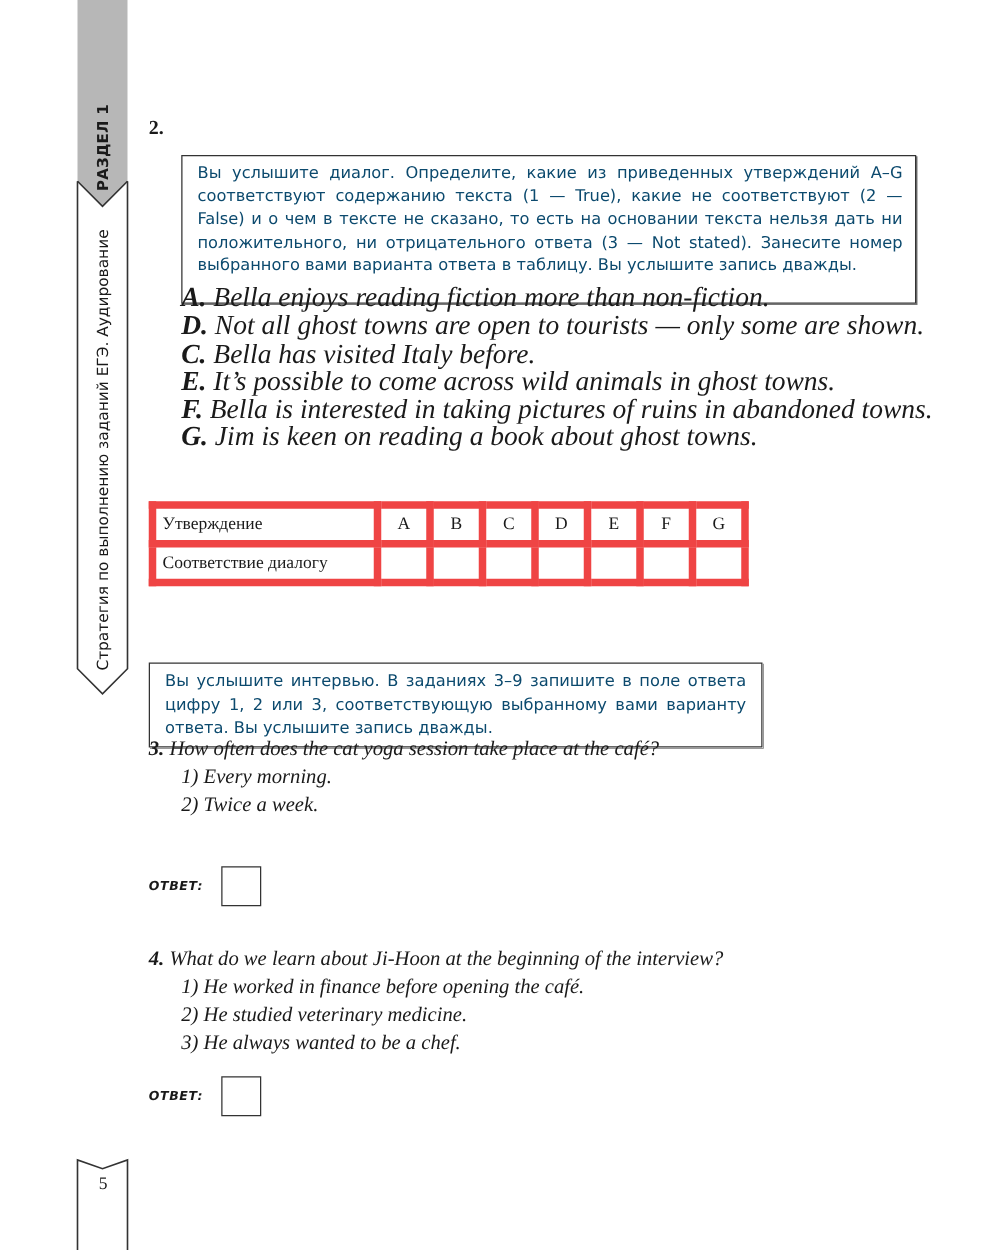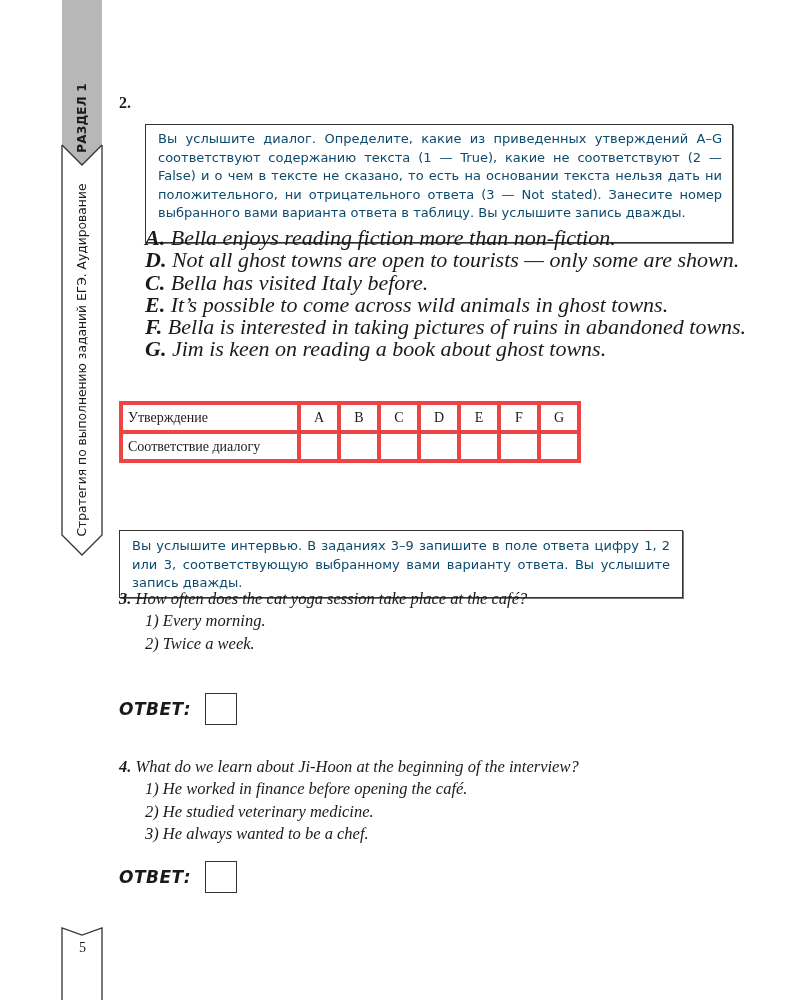--- a/index.html
+++ b/index.html
@@ -10,38 +10,38 @@
   .side-section-label { position:absolute; left:82px; top:118px; transform:translate(-50%,-50%) rotate(-90deg); white-space:nowrap; font-family:"DejaVu Sans", sans-serif; font-weight:bold; font-size:12px; color:#1a1a1a; letter-spacing:0.2px; }
   .side-chapter-label { position:absolute; left:82px; top:360px; transform:translate(-50%,-50%) rotate(-90deg); white-space:nowrap; font-family:"DejaVu Sans", sans-serif; font-size:12.3px; color:#1a1a1a; }
 
   
   .page-number { position:absolute; left:65px; top:940px; width:35px; text-align:center; font-size:14px; }
 
   
   .task-number { position:absolute; font-family:"Liberation Serif", serif; font-weight:bold; font-size:16px; }
   .instruction-box { position:absolute; border:1.5px solid #333; box-shadow:1px 1px 0 #777; padding:6px 10px 6px 12px; font-family:"DejaVu Sans", sans-serif; font-size:13px; line-height:18.5px; color:#0c4a6e; text-align:justify; box-sizing:border-box;margin-top:32px; }
   .instr1 { left:145px; top:92px; width:588px; height:119px; padding-top:5px; }
-  .instr2 { left:119px; top:498px; width:564px; height:68px; padding:6px 12px; }
+  .instr2 { left:119px; top:498px; width:491px; height:68px; padding:6px 12px; }
 
   
   .statements { position:absolute; left:145px; top:227px; font-size:22px; line-height:22.3px;font-style:italic; }
   .statement b { font-weight:bold; }
 
   
   table.answer-table { position:absolute; left:119px; top:401px; border-collapse:collapse; font-family:"Liberation Serif", serif; font-size:14px; }
-  .answer-table td { border:4px solid #ef4444; height:25px; padding:0 5px; }
+  .answer-table td { border:6px solid #ef4444; height:25px; padding:0 5px; }
   .answer-table td.lbl { width:164px; }
   .answer-table td.col { width:28px; text-align:center; padding:0 4px; }
 
   
   .question { position:absolute; left:119px; font-size:16.5px; line-height:22.3px;font-style:italic; }
   .question .q-text b { font-weight:bold; }
   .question .options { padding-left:26px; }
   .answer-row { position:absolute; left:119px; display:flex; align-items:center; }
-  .answer-label { font-family:"DejaVu Sans", sans-serif; font-style:italic; font-weight:bold; font-size:17px; letter-spacing:0.5px; margin-right:14px; }
+  .answer-label { font-family:"DejaVu Sans", sans-serif; font-style:italic; font-weight:bold; font-size:10px; letter-spacing:0.5px; margin-right:14px; }
   .answer-box { width:32px; height:32px; border:1.5px solid #333; box-sizing:border-box; background:#fff; }
 </style>
 </head>
 <body>
 
 <svg class="side-svg" viewBox="0 0 800 1000">
   <polygon points="62,0 102,0 102,145 82,165 62,145" fill="#b7b7b7"></polygon>
   <polyline points="62,145 82,165 102,145" fill="none" stroke="#333" stroke-width="1.3"></polyline>
   <polyline points="62,145 62,535 82,555 102,535 102,145" fill="none" stroke="#333" stroke-width="1.3"></polyline>
   <polyline points="62,1000 62,928 82,935 102,928 102,1000" fill="none" stroke="#333" stroke-width="1.3"></polyline>

